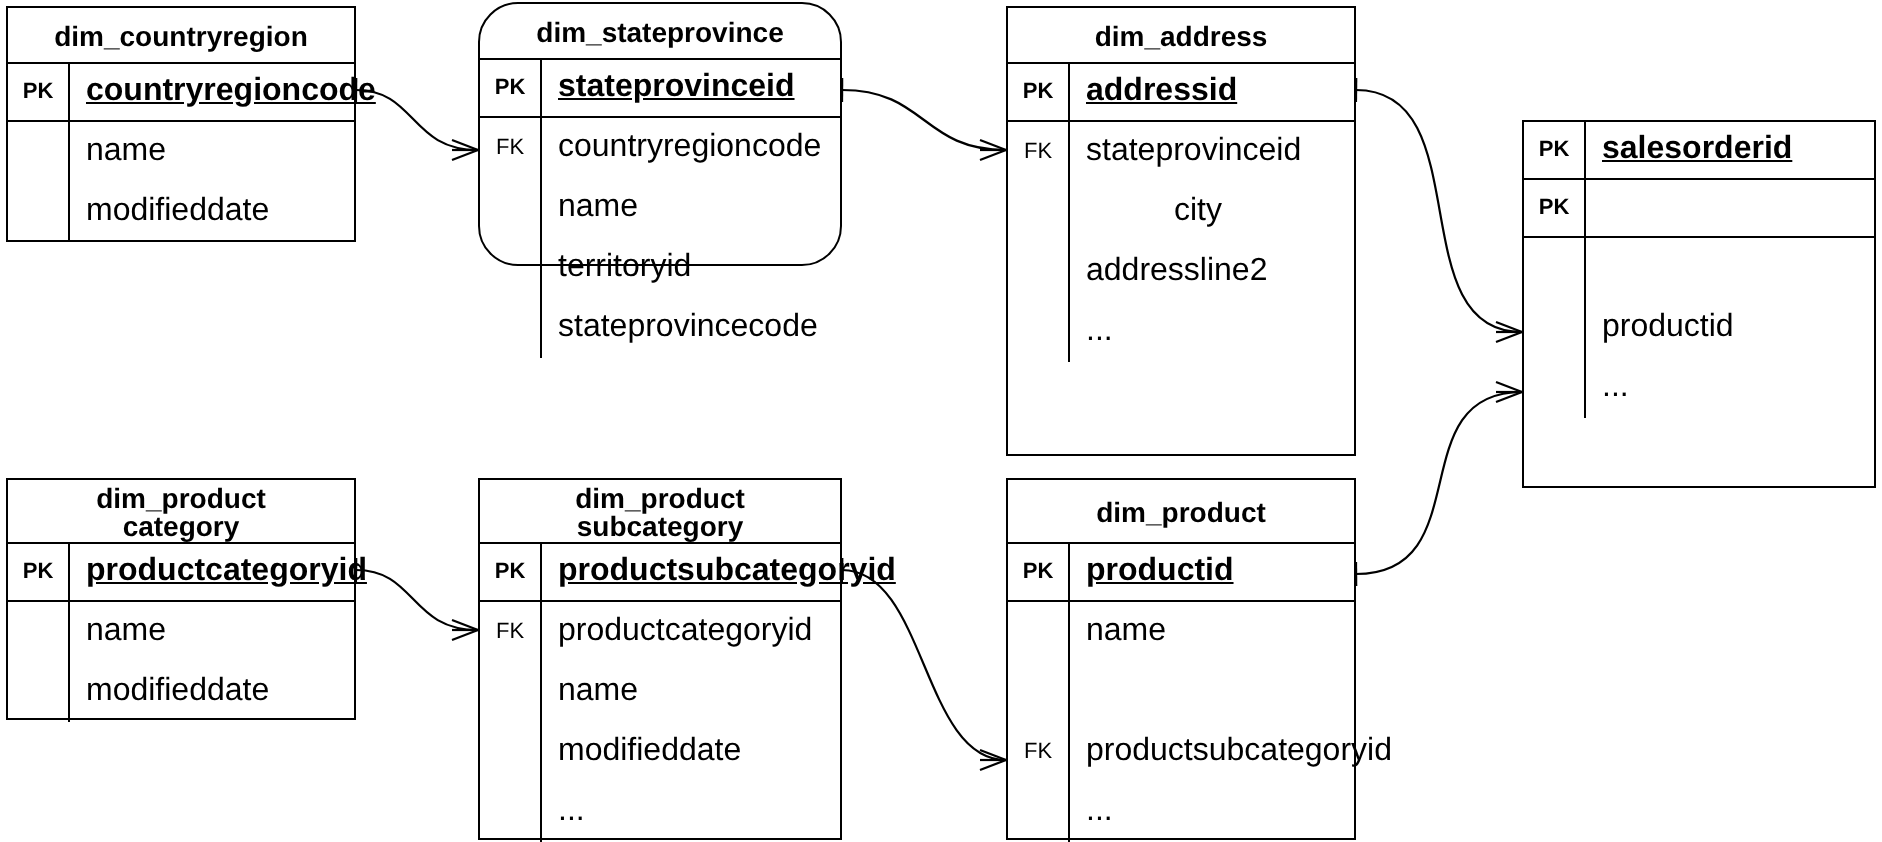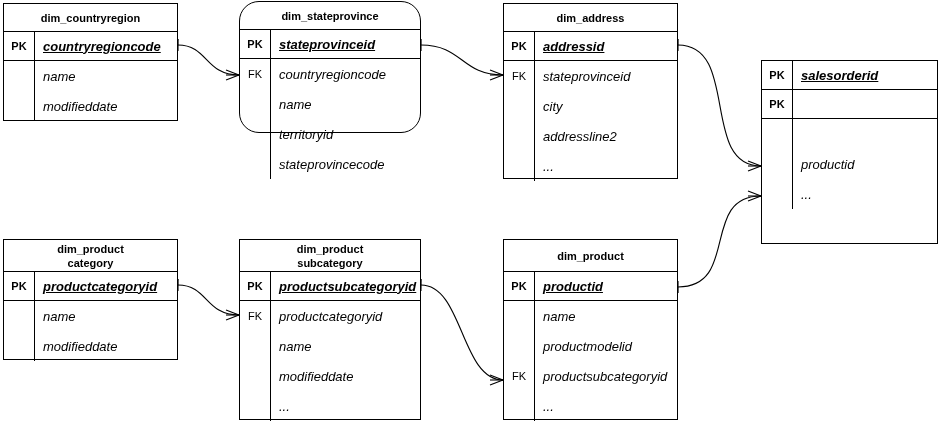--- a/index.html
+++ b/index.html
@@ -30,21 +30,21 @@
     box-sizing: border-box;
     border: 1.4px solid #000000;
     background: #ffffff;
     display: flex;
     flex-direction: column;
   }
   .entity-header {
     box-sizing: border-box;
     border-bottom: 1.4px solid #000000;
     font-weight: bold;
-    font-size: 11px;
+    font-size: 14px;
     color: #000000;
     text-align: center;
     display: flex;
     flex-direction: column;
     align-items: center;
     justify-content: center;
     line-height: 14px;
     padding: 2px 0;
   }
   .attr-row {
@@ -67,27 +67,26 @@
     display: flex;
     align-items: center;
     justify-content: center;
   }
   .key-cell.bold {
     font-weight: bold;
   }
   .name-cell {
     box-sizing: border-box;
     flex: 1 1 auto;
-    font-size: 13px;
+    font-size: 16px;
     color: #000000;
     display: flex;
     align-items: center;
     padding-left: 8px;
     white-space: nowrap;
-    font-style: italic;
   }
   .name-cell.pk {
     font-weight: bold;
     text-decoration: underline;
   }
   .filler {
     flex: 1 1 auto;
   }
 </style>
 </head>
@@ -176,33 +175,33 @@
         <div class="attr-row" style="height: 30px; flex: 0 0 30px;">
           <div class="key-cell"></div>
           <div class="name-cell">territoryid</div>
         </div>
         <div class="attr-row" style="height: 30px; flex: 0 0 30px;">
           <div class="key-cell"></div>
           <div class="name-cell">stateprovincecode</div>
         </div>
         <div class="filler"></div>
       </div>
-      <div class="entity" style="left: 503px; top: 3px; width: 175px; height: 176px;">
+      <div class="entity" style="left: 503px; top: 3px; width: 175px; height: 225px;">
         <div class="entity-header" style="height: 28px; flex: 0 0 28px;">
           <div>dim_address</div>
         </div>
         <div class="attr-row sep" style="height: 29px; flex: 0 0 29px;">
           <div class="key-cell bold">PK</div>
           <div class="name-cell pk">addressid</div>
         </div>
         <div class="attr-row" style="height: 30px; flex: 0 0 30px;">
           <div class="key-cell">FK</div>
           <div class="name-cell">stateprovinceid</div>
         </div>
-        <div class="attr-row" style="height: 30px; flex: 0 0 30px;">
+        <div class="attr-row" style="height: 30px; flex: 0 0 30px; gap: 44px;">
           <div class="key-cell"></div>
           <div class="name-cell">city</div>
         </div>
         <div class="attr-row" style="height: 30px; flex: 0 0 30px;">
           <div class="key-cell"></div>
           <div class="name-cell">addressline2</div>
         </div>
         <div class="attr-row" style="height: 30px; flex: 0 0 30px;">
           <div class="key-cell"></div>
           <div class="name-cell">...</div>
@@ -283,21 +282,20 @@
         <div class="attr-row sep" style="height: 29px; flex: 0 0 29px;">
           <div class="key-cell bold">PK</div>
           <div class="name-cell pk">productid</div>
         </div>
         <div class="attr-row" style="height: 30px; flex: 0 0 30px;">
           <div class="key-cell"></div>
           <div class="name-cell">name</div>
         </div>
         <div class="attr-row" style="height: 30px; flex: 0 0 30px;">
           <div class="key-cell"></div>
-          <div class="name-cell">productmodelid</div>
         </div>
         <div class="attr-row" style="height: 30px; flex: 0 0 30px;">
           <div class="key-cell">FK</div>
           <div class="name-cell">productsubcategoryid</div>
         </div>
         <div class="attr-row" style="height: 30px; flex: 0 0 30px;">
           <div class="key-cell"></div>
           <div class="name-cell">...</div>
         </div>
         <div class="filler"></div>

